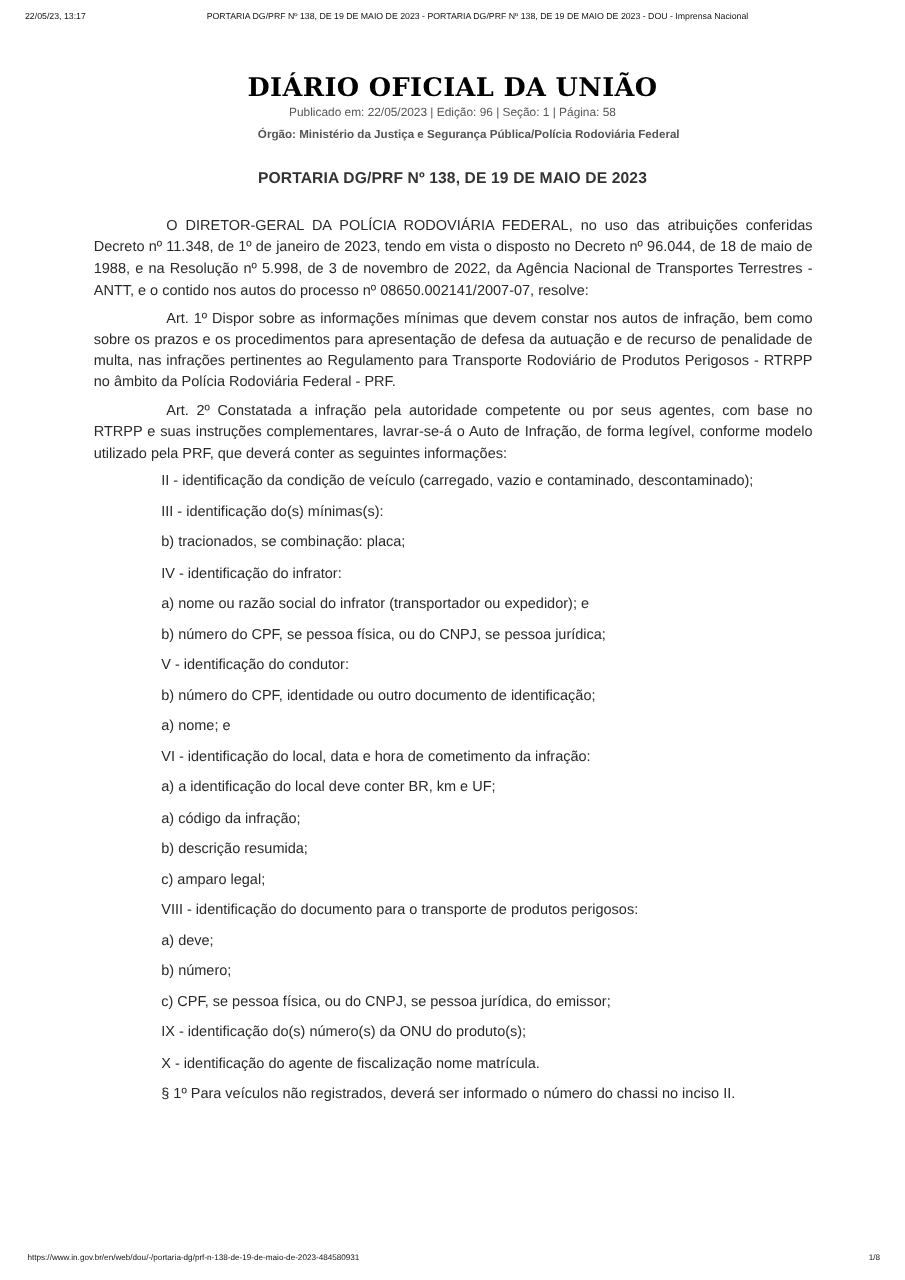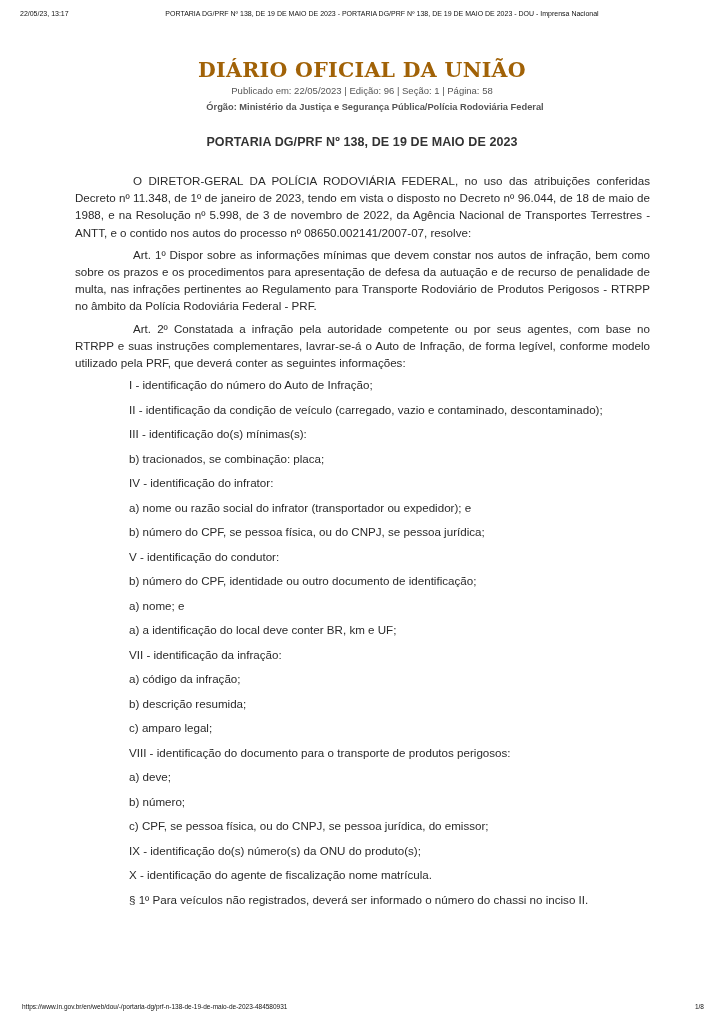--- a/index.html
+++ b/index.html
@@ -43,21 +43,21 @@
     position: absolute;
     top: 58px;
     left: 0;
     width: 724px;
     text-align: center;
   }
   .masthead .brand {
     font-family: "DejaVu Serif", serif;
     font-weight: bold;
     font-size: 20.5px;
-    color: #a16207;
+    color: #000000;
     letter-spacing: 0.3px;
     line-height: 24px;
   }
   .masthead .pubinfo {
     margin-top: 2px;
     font-size: 9.5px;
     color: #555;
     line-height: 13px;
   }
   .masthead .orgao {
@@ -143,32 +143,31 @@
 </div>
 
 <div class="doc-title">PORTARIA DG/PRF Nº 138, DE 19 DE MAIO DE 2023</div>
 
 <div class="content">
   <p class="para">O DIRETOR-GERAL DA POLÍCIA RODOVIÁRIA FEDERAL, no uso das atribuições conferidas Decreto nº 11.348, de 1º de janeiro de 2023, tendo em vista o disposto no Decreto nº 96.044, de 18 de maio de 1988, e na Resolução nº 5.998, de 3 de novembro de 2022, da Agência Nacional de Transportes Terrestres - ANTT, e o contido nos autos do processo nº 08650.002141/2007-07, resolve:</p>
   <p class="para">Art. 1º Dispor sobre as informações mínimas que devem constar nos autos de infração, bem como sobre os prazos e os procedimentos para apresentação de defesa da autuação e de recurso de penalidade de multa, nas infrações pertinentes ao Regulamento para Transporte Rodoviário de Produtos Perigosos - RTRPP no âmbito da Polícia Rodoviária Federal - PRF.</p>
   <p class="para last">Art. 2º Constatada a infração pela autoridade competente ou por seus agentes, com base no RTRPP e suas instruções complementares, lavrar-se-á o Auto de Infração, de forma legível, conforme modelo utilizado pela PRF, que deverá conter as seguintes informações:</p>
 
   <div class="list">
-    <p>I - identificação do número do Auto de Infração;</p>
     <p>II - identificação da condição de veículo (carregado, vazio e contaminado, descontaminado);</p>
     <p>III - identificação do(s) mínimas(s):</p>
     <p>b) tracionados, se combinação: placa;</p>
     <p>IV - identificação do infrator:</p>
     <p>a) nome ou razão social do infrator (transportador ou expedidor); e</p>
     <p>b) número do CPF, se pessoa física, ou do CNPJ, se pessoa jurídica;</p>
     <p>V - identificação do condutor:</p>
     <p>b) número do CPF, identidade ou outro documento de identificação;</p>
     <p>a) nome; e</p>
+    <p>VI - identificação do local, data e hora de cometimento da infração:</p>
     <p>a) a identificação do local deve conter BR, km e UF;</p>
-    <p>VII - identificação da infração:</p>
     <p>a) código da infração;</p>
     <p>b) descrição resumida;</p>
     <p>c) amparo legal;</p>
     <p>VIII - identificação do documento para o transporte de produtos perigosos:</p>
     <p>a) deve;</p>
     <p>b) número;</p>
     <p>c) CPF, se pessoa física, ou do CNPJ, se pessoa jurídica, do emissor;</p>
     <p>IX - identificação do(s) número(s) da ONU do produto(s);</p>
     <p>X - identificação do agente de fiscalização nome matrícula.</p>
     <p>§ 1º Para veículos não registrados, deverá ser informado o número do chassi no inciso II.</p>

